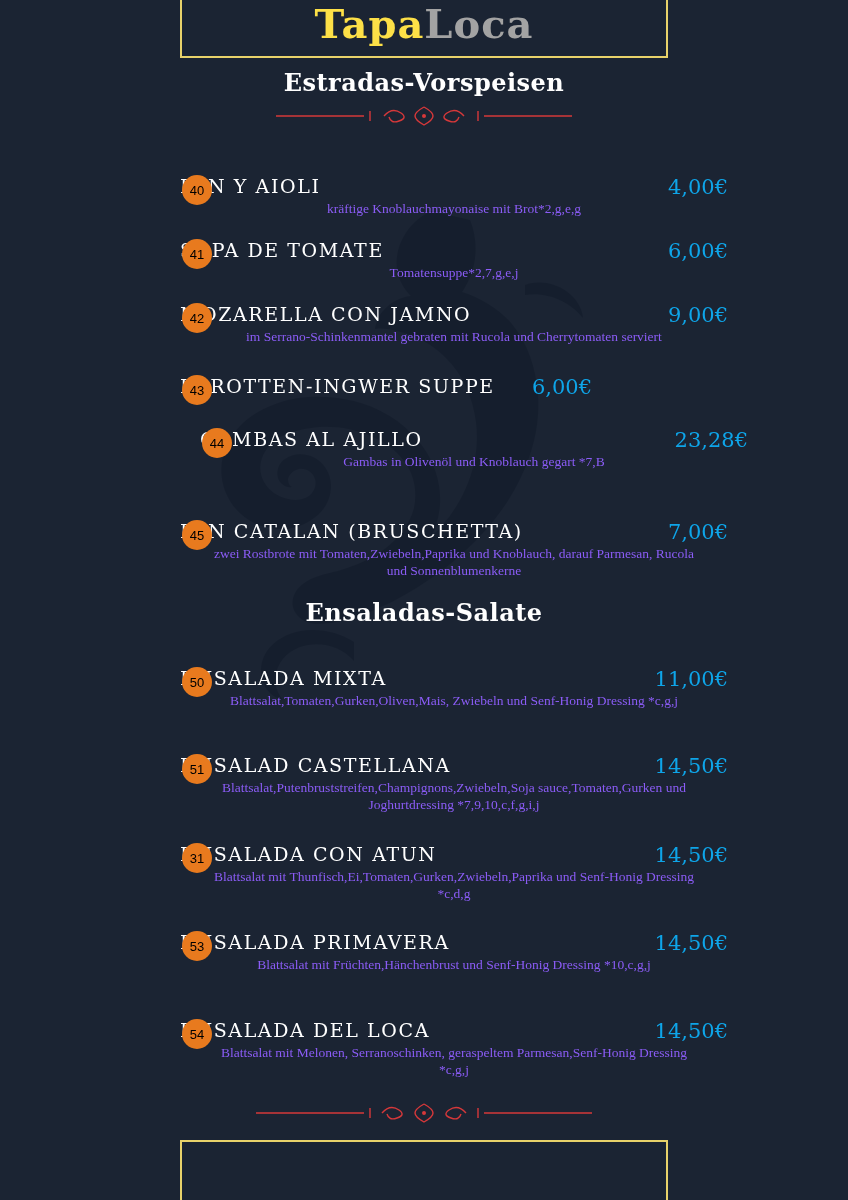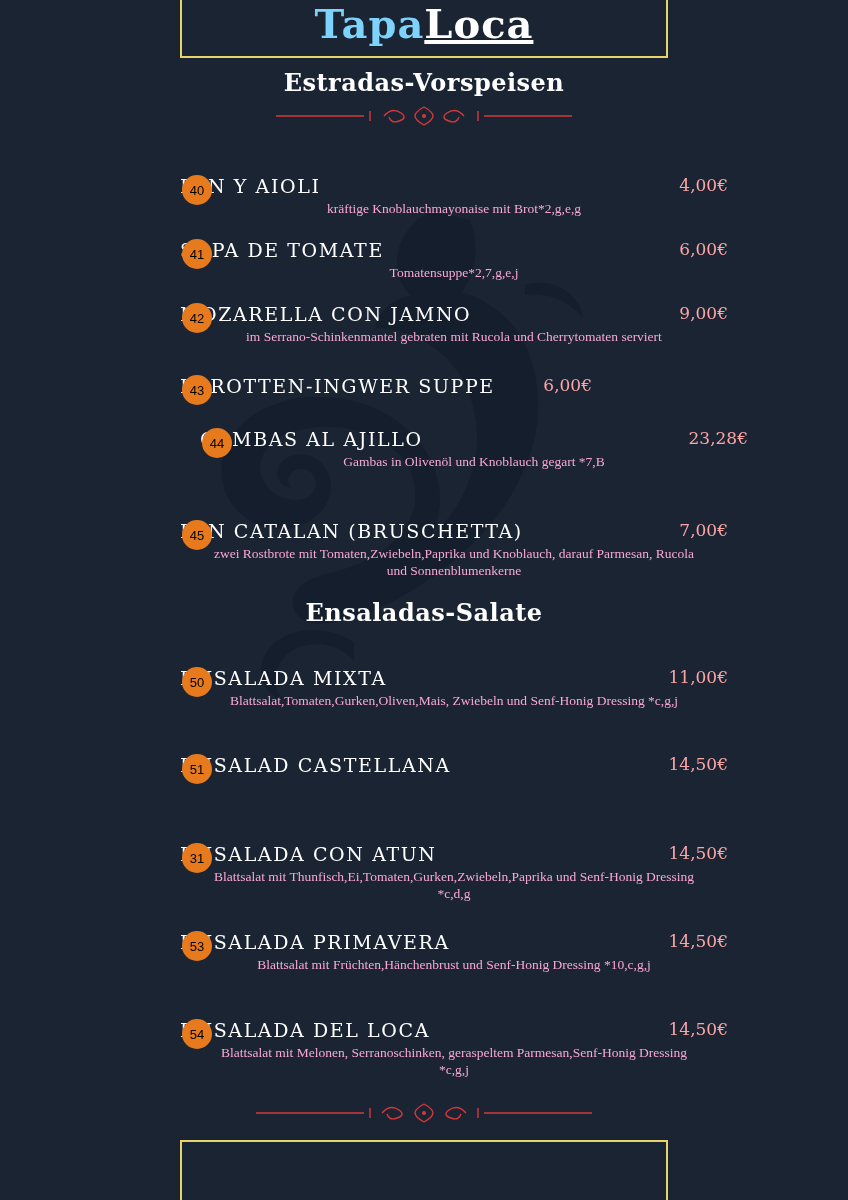--- a/index.html
+++ b/index.html
@@ -40,22 +40,22 @@
     align-items: center;
     justify-content: center;
   }
   .logo-text {
     font-family: "DejaVu Serif", serif;
     font-size: 40px;
     font-weight: bold;
     letter-spacing: 1px;
     white-space: nowrap;
   }
-  .logo-a { color: #7dd3fc; }
-  .logo-b { color: #ffffff; text-decoration: underline; }
+  .logo-a { color: #fde047; }
+  .logo-b { color: #a3a3a3; }
 
   .section-title {
     text-align: center;
     font-family: "DejaVu Serif", serif;
     font-size: 24px;
     font-weight: bold;
     color: #ffffff;
     letter-spacing: 0.5px;
   }
 
@@ -99,31 +99,31 @@
     font-family: "DejaVu Serif", serif;
     font-size: 19px;
     letter-spacing: 1.6px;
     color: #ffffff;
     white-space: nowrap;
   }
   .price {
     position: absolute;
     right: 120px;
     font-family: "DejaVu Serif", serif;
-    font-size: 17px;
-    color: #fca5a5;
+    font-size: 21px;
+    color: #0ea5e9;
     white-space: nowrap;
   }
   .desc {
     margin: 4px 0 0 0;
     text-align: center;
     font-family: "Liberation Serif", serif;
     font-size: 13.5px;
     line-height: 1.25;
-    color: #f9a8d4;
+    color: #8b5cf6;
     padding: 0 30px;
   }
 
   .footer-frame {
     position: absolute;
     left: 180px;
     top: 1140px;
     width: 488px;
     height: 80px;
     border: 2px solid #e8d26a;
@@ -227,20 +227,21 @@
     </div>
     <div class="desc">Blattsalat,Tomaten,Gurken,Oliven,Mais, Zwiebeln und Senf-Honig Dressing *c,g,j</div>
   </div>
 
   <div class="item" style="position:absolute; top:754px; width:848px;">
     <div class="num">51</div>
     <div class="item-row">
       <span class="name">ENSALAD CASTELLANA</span>
       <span class="price">14,50€</span>
     </div>
+    <div class="desc">Blattsalat,Putenbruststreifen,Champignons,Zwiebeln,Soja sauce,Tomaten,Gurken und Joghurtdressing *7,9,10,c,f,g,i,j</div>
   </div>
 
   <div class="item" style="position:absolute; top:843px; width:848px;">
     <div class="num">31</div>
     <div class="item-row">
       <span class="name">ENSALADA CON ATUN</span>
       <span class="price">14,50€</span>
     </div>
     <div class="desc">Blattsalat mit Thunfisch,Ei,Tomaten,Gurken,Zwiebeln,Paprika und Senf-Honig Dressing *c,d,g</div>
   </div>

